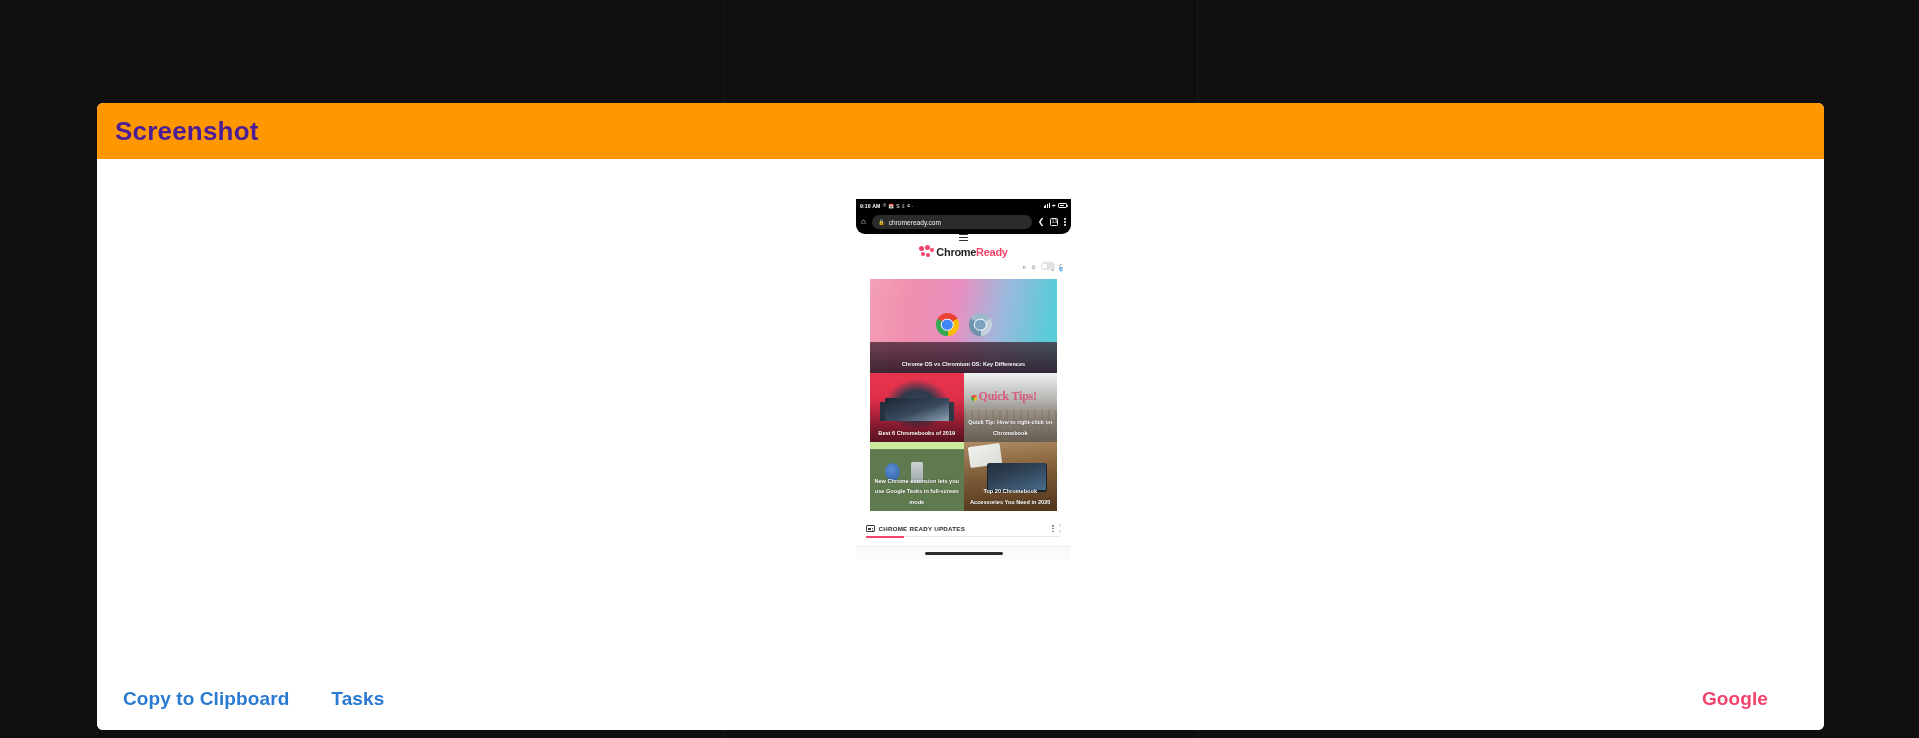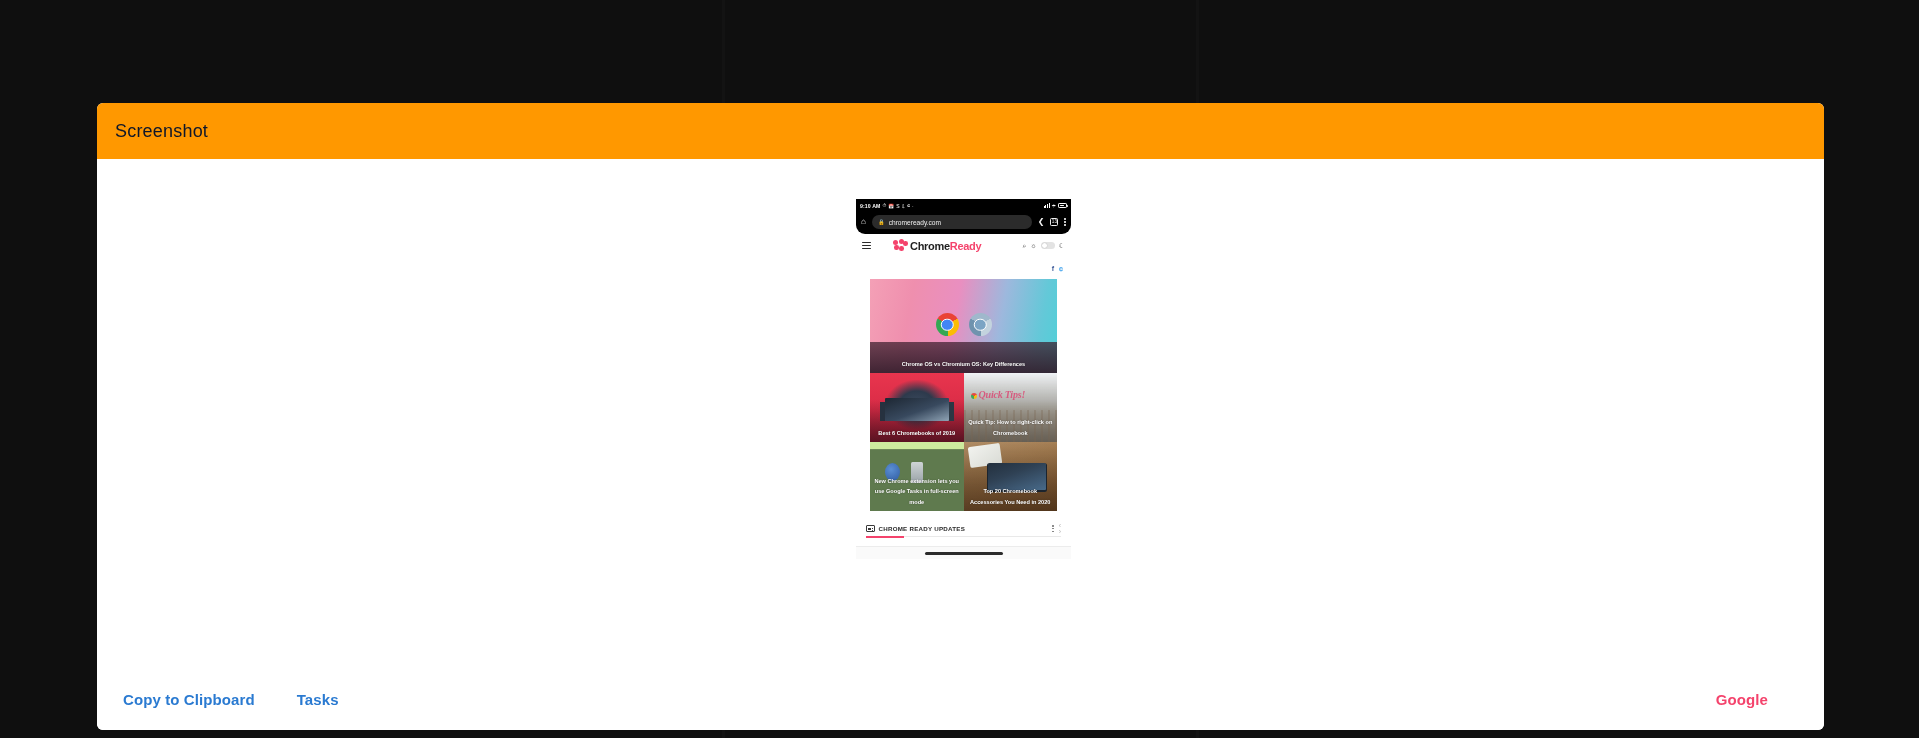--- a/index.html
+++ b/index.html
@@ -34,44 +34,44 @@
     display:flex; flex-direction:column;
   }
   .dialog-header {
     height:56px;
     background:#ff9800;
     display:flex; align-items:center;
     padding:0 18px;
     flex:0 0 auto;
   }
   .dialog-title {
-    color:#0f172a;
-    font-size:18px;
-    font-weight:400;
+    color:#4c1d95;
+    font-size:26px;
+    font-weight:700;
     letter-spacing:.2px;
   }
   .dialog-body {
     flex:1 1 auto;
     position:relative;
     background:#fff;
     overflow:hidden;
   }
   .dialog-footer {
     height:62px;
     flex:0 0 auto;
     display:flex; align-items:center;
     padding:0 24px;
     background:#fff;
   }
   .footer-left { display:flex; align-items:center; gap:38px; }
   .footer-right { margin-left:auto; padding-right:30px; }
   .text-btn {
     background:none; border:none;
     font-family:"Liberation Sans", sans-serif;
-    font-size:15px; font-weight:bold;
+    font-size:19px; font-weight:bold;
     cursor:pointer; padding:4px 2px;
     letter-spacing:.1px;
   }
   .btn-blue { color:#2a7ad1; }
   .btn-pink { color:#f4436c; }
 
   
   .preview {
     position:absolute;
     left:759px; top:40px;
@@ -142,21 +142,22 @@
   }
   .kebab { display:flex; flex-direction:column; gap:1.2px; }
   .kebab i { width:1.6px; height:1.6px; border-radius:50%; background:#f1f1f1; display:block; }
 
   
   .site-header {
     background:#fff;
     height:23px;
     display:flex; align-items:center;
     padding:0 6px;
-    gap:22px;
+    gap:4px;
+    flex-direction:column;
   }
   .hamburger { display:flex; flex-direction:column; gap:1.8px; }
   .hamburger i { width:9px; height:1.3px; background:#2b2b2b; display:block; border-radius:1px; }
   .brand { display:flex; align-items:center; gap:1px; }
   .brand-logo { position:relative; width:16px; height:13px; }
   .brand-logo b {
     position:absolute; background:#f4436c;
     border-radius:50%; display:block;
   }
   .brand-logo b:nth-child(1){ width:5px;height:5px; left:0; top:.5px; }
@@ -279,22 +280,22 @@
   .bg-quicktip::before {
     content:''; position:absolute;
     left:0; right:0; bottom:0; height:46%;
     background:
       repeating-linear-gradient(90deg, rgba(120,100,80,.30) 0 2px, rgba(255,255,255,0) 2px 7px);
   }
   .quicktip-script {
     position:absolute; z-index:2;
     left:7px; top:16px; right:4px;
     font-family:"Liberation Serif", serif;
-    font-style:italic; font-weight:bold;
-    font-size:10px; color:#d9527a;
+    font-weight:bold;
+    font-size:12px; color:#d9527a;
     letter-spacing:-.2px;
     opacity:.92;
   }
   .quicktip-script .qt-dot {
     display:inline-block;
     width:6.5px; height:6.5px; border-radius:50%;
     background:conic-gradient(from -60deg,#ea4335 0deg 120deg,#fbbc05 120deg 240deg,#34a853 240deg 360deg);
     vertical-align:-1px; margin-right:1.5px;
     position:relative;
   }

